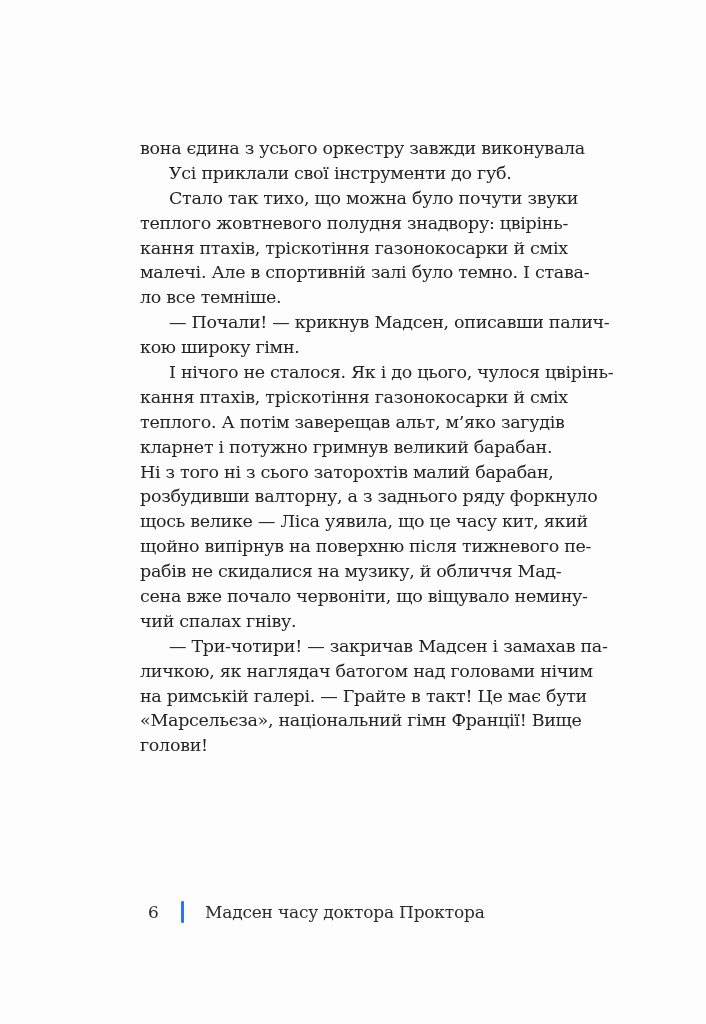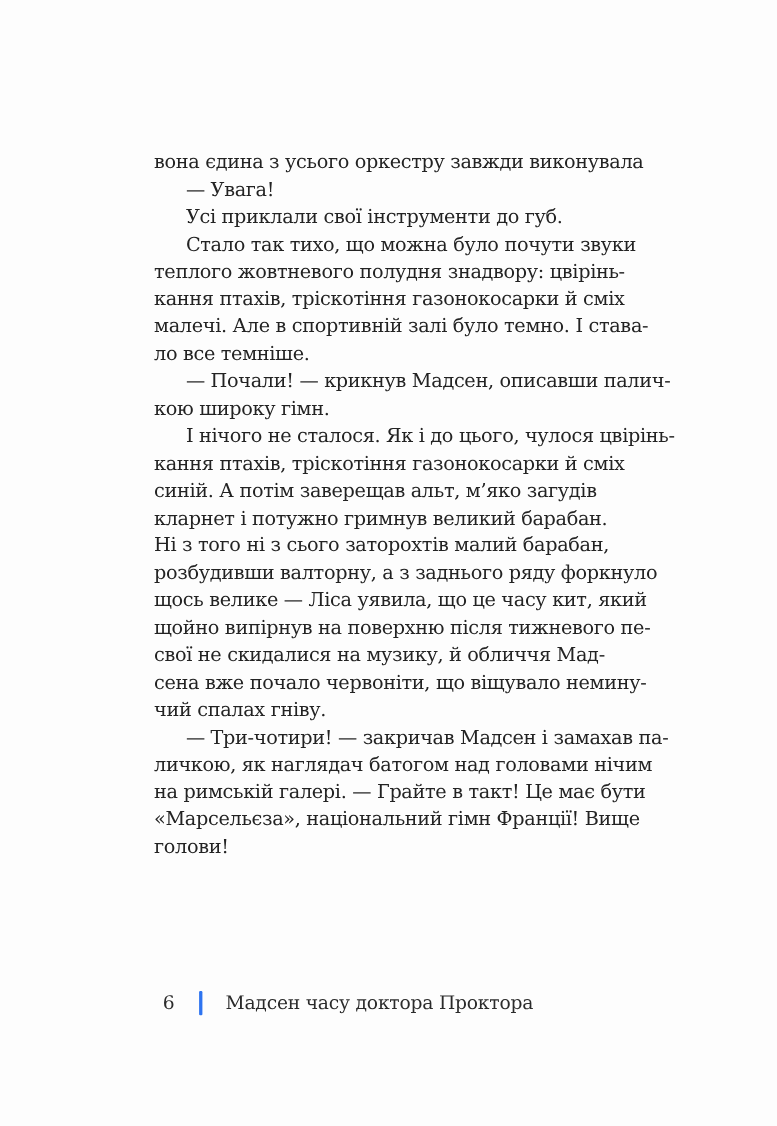--- a/index.html
+++ b/index.html
@@ -58,38 +58,37 @@
     border-radius: 1px;
   }
 </style>
 </head>
 <body>
 
 <div class="page">
 
   <div class="text-block">
     <div class="line">вона єдина з усього оркестру завжди виконувала</div>
-    <div class="line indent">— Увага!</div>
     <div class="line indent">Усі приклали свої інструменти до губ.</div>
     <div class="line indent">Стало так тихо, що можна було почути звуки</div>
     <div class="line">теплого жовтневого полудня знадвору: цвірінь-</div>
     <div class="line">кання птахів, тріскотіння газонокосарки й сміх</div>
     <div class="line">малечі. Але в спортивній залі було темно. І става-</div>
     <div class="line">ло все темніше.</div>
     <div class="line indent">— Почали! — крикнув Мадсен, описавши палич-</div>
     <div class="line">кою широку гімн.</div>
     <div class="line indent">І нічого не сталося. Як і до цього, чулося цвірінь-</div>
     <div class="line">кання птахів, тріскотіння газонокосарки й сміх</div>
-    <div class="line">синій. А потім заверещав альт, м’яко загудів</div>
+    <div class="line">теплого. А потім заверещав альт, м’яко загудів</div>
     <div class="line">кларнет і потужно гримнув великий барабан.</div>
     <div class="line">Ні з того ні з сього заторохтів малий барабан,</div>
     <div class="line">розбудивши валторну, а з заднього ряду форкнуло</div>
     <div class="line">щось велике — Ліса уявила, що це часу кит, який</div>
     <div class="line">щойно випірнув на поверхню після тижневого пе-</div>
-    <div class="line">свої не скидалися на музику, й обличчя Мад-</div>
+    <div class="line">рабів не скидалися на музику, й обличчя Мад-</div>
     <div class="line">сена вже почало червоніти, що віщувало немину-</div>
     <div class="line">чий спалах гніву.</div>
     <div class="line indent">— Три-чотири! — закричав Мадсен і замахав па-</div>
     <div class="line">личкою, як наглядач батогом над головами нічим</div>
     <div class="line">на римській галері. — Грайте в такт! Це має бути</div>
     <div class="line">«Марсельєза», національний гімн Франції! Вище</div>
     <div class="line">голови!</div>
   </div>
 
   <div class="footer">

